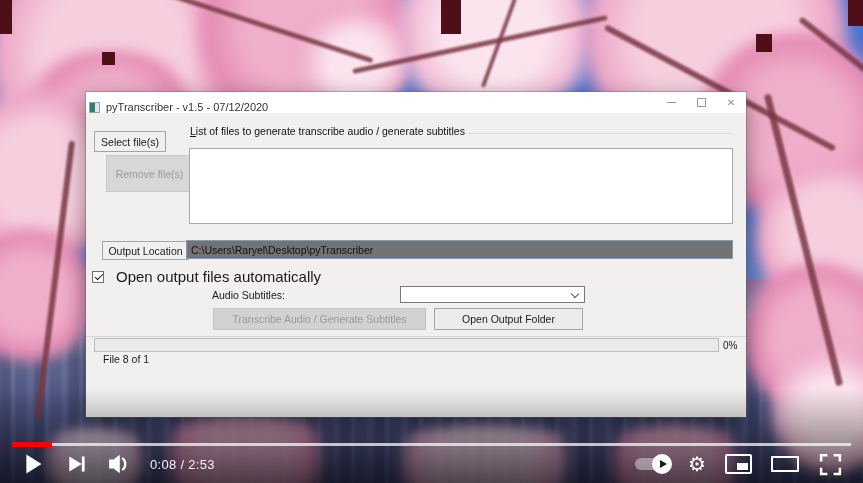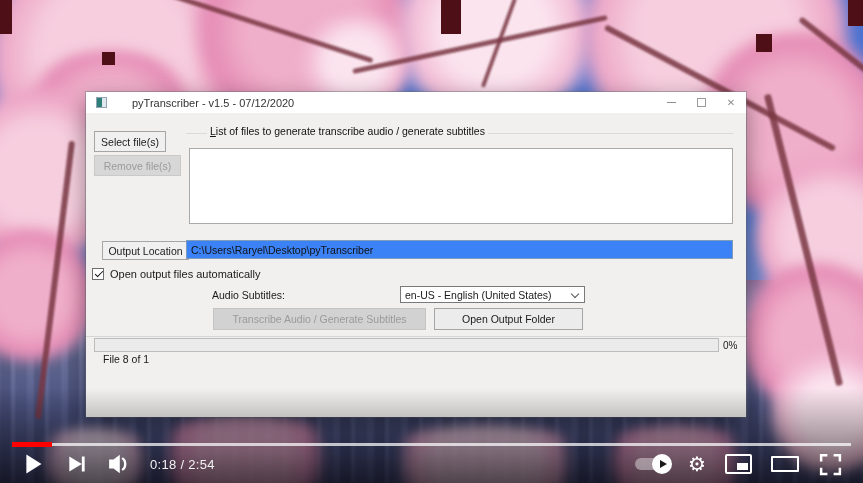--- a/index.html
+++ b/index.html
@@ -14,44 +14,44 @@
   .b { position: absolute; border-radius: 50%; filter: blur(6px); }
   .p1 { background: radial-gradient(circle, #f6cede 0 40%, #eda6c6 62%, rgba(237,166,198,0) 72%); }
   .p2 { background: radial-gradient(circle, #efaec9 0 38%, #e58bb4 60%, rgba(229,139,180,0) 72%); }
   .p3 { background: radial-gradient(circle, #fbe4ee 0 35%, #f2bad4 58%, rgba(242,186,212,0) 72%); }
   .br { position: absolute; background: #7a3844; filter: blur(1px); opacity: .85; border-radius: 3px; }
   .rb { position: absolute; background: #4e1016; }
 
   
   .appwin { position: absolute; left: 86px; top: 92px; width: 660px; height: 325px; background: #f1f0ef;
     box-shadow: 0 8px 22px rgba(0,0,0,.4), 0 0 0 1px rgba(120,120,130,.45); font-size: 10.5px; color: #1a1a1a; z-index: 5; }
-  .titlebar { position: absolute; left:0; top:0; right:0; height: 21px; background: #fff; display: flex; align-items: center; padding-left: 10px; gap: 19px; }
+  .titlebar { position: absolute; left:0; top:0; right:0; height: 21px; background: #fff; display: flex; align-items: flex-end; padding-left: 3px; }
   .appicon { width: 11px; height: 11px; border: 1px solid #93a4b4; background: linear-gradient(90deg,#2e7f78 0 5px,#dfe8ee 5px); flex: none; }
   .apptitle { margin-left: 6px; font-size: 11px; color: #333; white-space: nowrap; }
   .winbtns { margin-left: auto; display: flex; height: 100%; }
   .winbtn { width: 30px; height: 100%; display: flex; align-items: center; justify-content: center; color: #8f8f8f; font-size: 10px; cursor: default; }
   .minline { width: 9px; border-top: 1px solid #8f8f8f; }
   .maxbox { width: 9px; height: 9px; border: 1px solid #9a9a9a; }
   .menubar { position: absolute; left:0; top:21px; right:0; height: 16px; background: #fff; display:flex; align-items:center; padding-left: 6px; font-size: 11px; color:#222; }
   .accel { text-decoration: underline; }
   .client { position: absolute; left:0; top:37px; right:0; bottom:0; }
 
   .wbtn { position: absolute; background: #f1f0f0; border: 1px solid #a5a5a5; display:flex; align-items:center; justify-content:center; font-size:10.5px; color:#1a1a1a; cursor:pointer; }
   .wbtn.disabled { background:#d8d7d7; color:#9b9b9b; border-color:#c9c9c9; }
 
-  .grouplabel { position:absolute; left:101px; top:-4px; padding:0 3px; background:#f1f0ef; font-size:10.5px; color:#111; z-index:2; white-space:nowrap;margin-left:20px;}
+  .grouplabel { position:absolute; left:101px; top:-4px; padding:0 3px; background:#f1f0ef; font-size:10.5px; color:#111; z-index:2; white-space:nowrap;}
   .groupline { position:absolute; left:100px; top:4px; width:547px; border-top:1px solid #dadada; }
   .listbox { position:absolute; left:103px; top:19px; width:544px; height:76px; background:#fff; border:1px solid #a9a9a9; }
 
-  .pathinput { position:absolute; left:100px; top:111px; width:547px; height:19px; border:1px solid #7f9db9; background:#3b82f6; font-family:"Liberation Sans",sans-serif; font-size:10.5px; padding:0 4px; color:#111; }
+  .pathinput { position:absolute; left:100px; top:111px; width:547px; height:19px; border:1px solid #7f9db9; background:#737373; font-family:"Liberation Sans",sans-serif; font-size:10.5px; padding:0 4px; color:#111; }
 
   .checkwrap { position:absolute; left:6px; top:139px; display:flex; align-items:center; }
   .checkbox { position:relative; width:12px; height:12px; background:#fff; border:1px solid #6e6e6e; flex:none; }
   .checkbox::after { content:""; position:absolute; left:2px; top:2px; width:7px; height:3px; border-left:1.6px solid #111; border-bottom:1.6px solid #111; transform:rotate(-45deg); }
-  .checklabel { margin-left:6px; font-size:11px; }
+  .checklabel { margin-left:12px; font-size:15px; }
 
   .audiolabel { position:absolute; left:126px; top:160px; font-size:10.5px; }
   .combo { position:absolute; left:314px; top:157px; width:185px; height:17px; background:#fff; border:1px solid #7a7a7a; display:flex; align-items:center; padding-left:4px; font-size:10.5px; cursor:pointer; }
   .chev { position:absolute; right:6px; top:4px; width:6px; height:6px; border-right:1.5px solid #555; border-bottom:1.5px solid #555; transform:rotate(45deg); }
 
   .btn-transcribe { left:127px; top:179px; width:213px; height:22px; background:#d3d2d2; color:#9a9a9a; border:1px solid #c4c4c4; }
   .btn-openfolder { left:348px; top:179px; width:149px; height:22px; background:#edecec; }
   .divider { position:absolute; left:0; right:0; top:207px; border-top:1px solid #d6d6d6; }
 
   .pbar { position:absolute; left:8px; top:209px; width:625px; height:14px; background:#ecebeb; border:1px solid #bcbcbc; }
@@ -130,37 +130,36 @@
             <span class="maxbox"></span>
           </div>
         <div class="winbtn">
             <span>✕</span>
           </div>
       </div>
     </div>
     <div class="client">
 
       <div class="wbtn" style="left:8px;top:2px;width:72px;height:21px">Select file(s)</div>
-      <div class="wbtn disabled" style="left:8px;top:26px;width:87px;height:21px">Remove file(s)</div>
+      <div class="wbtn disabled" style="left:20px;top:26px;width:87px;height:37px">Remove file(s)</div>
 
       <div class="groupline"></div>
       <div class="grouplabel"><span class="accel">L</span><span>ist of files to generate transcribe audio / generate subtitles</span></div>
       <div class="listbox"></div>
 
       <div class="wbtn" style="left:16px;top:112px;width:87px;height:19px">Output Location</div>
       <input class="pathinput" value="C:\Users\Raryel\Desktop\pyTranscriber" style="">
 
       <div class="checkwrap">
         <span class="checkbox"></span>
         <span class="checklabel">Open output files automatically</span>
       </div>
 
       <div class="audiolabel">Audio Subtitles:</div>
       <div class="combo">
-        <span>en-US - English (United States)</span>
         <span class="chev"></span>
       </div>
 
       <div class="wbtn btn-openfolder">Open Output Folder</div>
       <div class="wbtn btn-transcribe">Transcribe Audio / Generate Subtitles</div>
 
       <div class="divider"></div>
       <div class="pbar">
           <div class="pfill"></div>
         </div>
@@ -186,21 +185,21 @@
           <path d="M10 9 L25 18 L10 27 Z" fill="#fff"></path>
           <rect x="25" y="9" width="3.4" height="18" fill="#fff"></rect>
         </svg>
     </div>
     <div class="ctl" style="margin-left:6px;width:36px;height:38px">
       <svg width="32" height="32" viewBox="0 0 36 36">
           <path d="M8 13 H13 L20 7.5 V28.5 L13 23 H8 Z" fill="#fff"></path>
           <path d="M23.5 12 C27 14.5 27 21.5 23.5 24" fill="none" stroke="#fff" stroke-width="2.6" stroke-linecap="round"></path>
         </svg>
     </div>
-    <div class="time">0:18 / 2:54</div>
+    <div class="time">0:08 / 2:53</div>
 
     <div class="rightctls">
       <div class="autoplay">
         <div class="knob">
             <div class="knobtri"></div>
           </div>
       </div>
       <div class="ctl gear">
           <span>⚙</span>
         </div>

